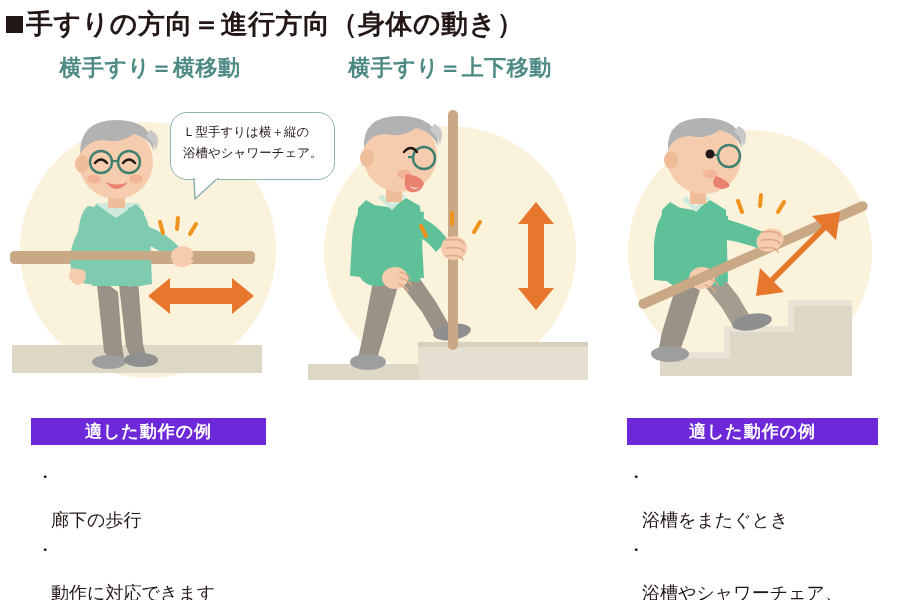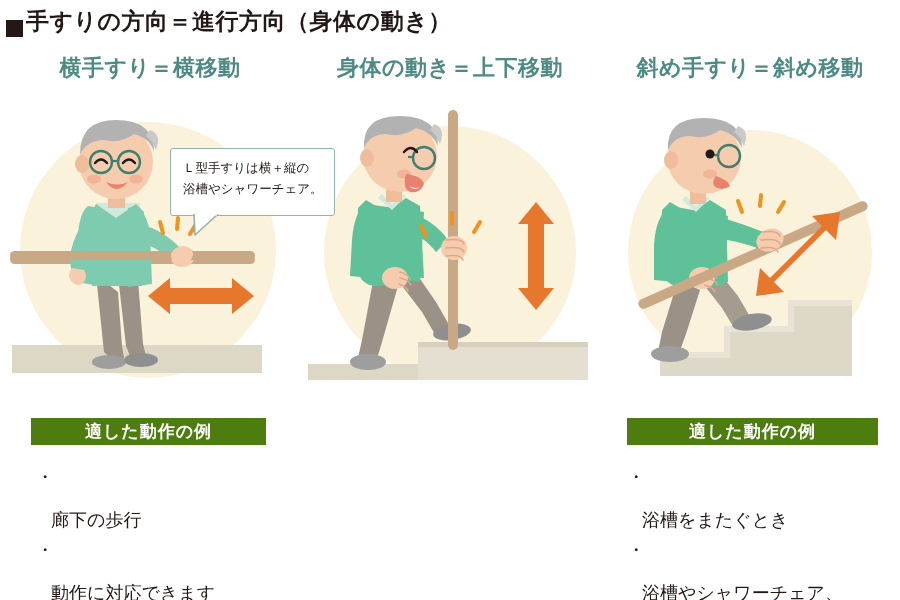--- a/index.html
+++ b/index.html
@@ -7,23 +7,23 @@
     width:900px;height:600px;overflow:hidden;position:relative;
     background:#ffffff;
     font-family:"Liberation Sans","DejaVu Sans",sans-serif;
     color:#231815;
   }
   .page{position:relative;width:900px;height:600px;}
 
   
   .main-title{
     position:absolute;left:6px;top:6px;
-    font-size:23px;font-weight:bold;letter-spacing:0.5px;
+    font-size:27px;font-weight:bold;letter-spacing:0.5px;
     color:#231815;white-space:nowrap;
-    display:flex;align-items:flex-end;
+    display:flex;align-items:center;
   }
   .sq-bullet{
     display:inline-block;width:17px;height:17px;background:#231815;
     margin-right:3px;flex:0 0 auto;
   }
 
   
   .col{position:absolute;top:0;width:300px;height:600px;padding-left:19px;}
   .col1{left:0;}
   .col2{left:300px;}
@@ -35,21 +35,21 @@
     letter-spacing:0.5px;white-space:nowrap;
   }
 
   
   .stage{position:absolute;top:100px;left:0;width:300px;height:300px;}
   .stage svg{display:block;}
 
   
   .banner{
     position:absolute;height:27px;line-height:27px;
-    background:#4d7c0f;color:#ffffff;
+    background:#6d28d9;color:#ffffff;
     font-size:17px;font-weight:bold;text-align:center;
     letter-spacing:1px;white-space:nowrap;
   }
   .banner1{left:31px;top:418px;width:235px;}
   .banner2{left:327px;top:418px;width:251px;}
 
   
   .blist{
     position:absolute;top:462px;
     font-size:18px;line-height:30px;color:#231815;
@@ -57,23 +57,23 @@
   .blist1{left:36px;}
   .blist2{left:327px;}
   .bi{display:flex;align-items:flex-start;}
   .bi .dot{flex:0 0 auto;width:15px;}
   .bi .txt{white-space:nowrap;margin-top:43px;}
   .cont{padding-left:15px;white-space:nowrap;}
 
   
   .bubble{
     position:absolute;left:170px;top:112px;width:165px;height:68px;
-    border:1.6px solid #8fb5b0;border-radius:3px;background:#ffffff;
+    border:1.6px solid #8fb5b0;border-radius:17px;background:#ffffff;
     box-sizing:border-box;padding:9px 10px 0 12px;
-    font-size:12.5px;line-height:21px;color:#231815;z-index:6;margin-top:36px;
+    font-size:12.5px;line-height:21px;color:#231815;z-index:6;
   }
   .bubble .tail{
     position:absolute;left:22px;bottom:-21px;width:26px;height:22px;
   }
   .bubble .bline{white-space:nowrap;}
 </style>
 </head>
 <body>
 
 <div class="page">
@@ -166,21 +166,21 @@
       </div>
       <div class="bi">
         <span class="dot">・</span>
         <span class="txt">段差をまたぐとき</span>
       </div>
     </div>
   </div>
 
   <div class="col col2">
 
-    <div class="col-head">身体の動き＝上下移動</div>
+    <div class="col-head">横手すり＝上下移動</div>
 
     <div class="stage">
       <svg width="300" height="300" viewBox="0 0 300 300" xmlns="http://www.w3.org/2000/svg">
 
         <circle cx="150" cy="152" r="126" fill="#fbf2db"></circle>
 
         <rect x="8" y="264" width="160" height="16" fill="#ddd7c5"></rect>
 
         <rect x="118" y="242" width="170" height="38" fill="#e4dfd0"></rect>
         <rect x="118" y="242" width="170" height="5" fill="#d6d0bd"></rect>
@@ -249,21 +249,20 @@
       </div>
       <div class="bi">
         <span class="dot">・</span>
         <span class="txt">段差をまたぐとき</span>
       </div>
     </div>
   </div>
 
   <div class="col col3">
 
-    <div class="col-head">斜め手すり＝斜め移動</div>
 
     <div class="stage">
       <svg width="300" height="300" viewBox="0 0 300 300" xmlns="http://www.w3.org/2000/svg">
 
         <circle cx="150" cy="152" r="122" fill="#fbf2db"></circle>
 
         <path d="M60 276 L60 252 L124 252 L124 226 L188 226 L188 200 L252 200 L252 276 Z" fill="#ded8c8"></path>
         <path d="M60 252 L124 252 L124 226 L188 226 L188 200 L252 200 L252 206 L194 206 L194 232 L130 232 L130 258 L60 258 Z" fill="#e8e3d5"></path>
 
         <path d="M78 180 L62 232 L58 252 L78 256 L86 234 L100 190 Z" fill="#9b9287"></path>

